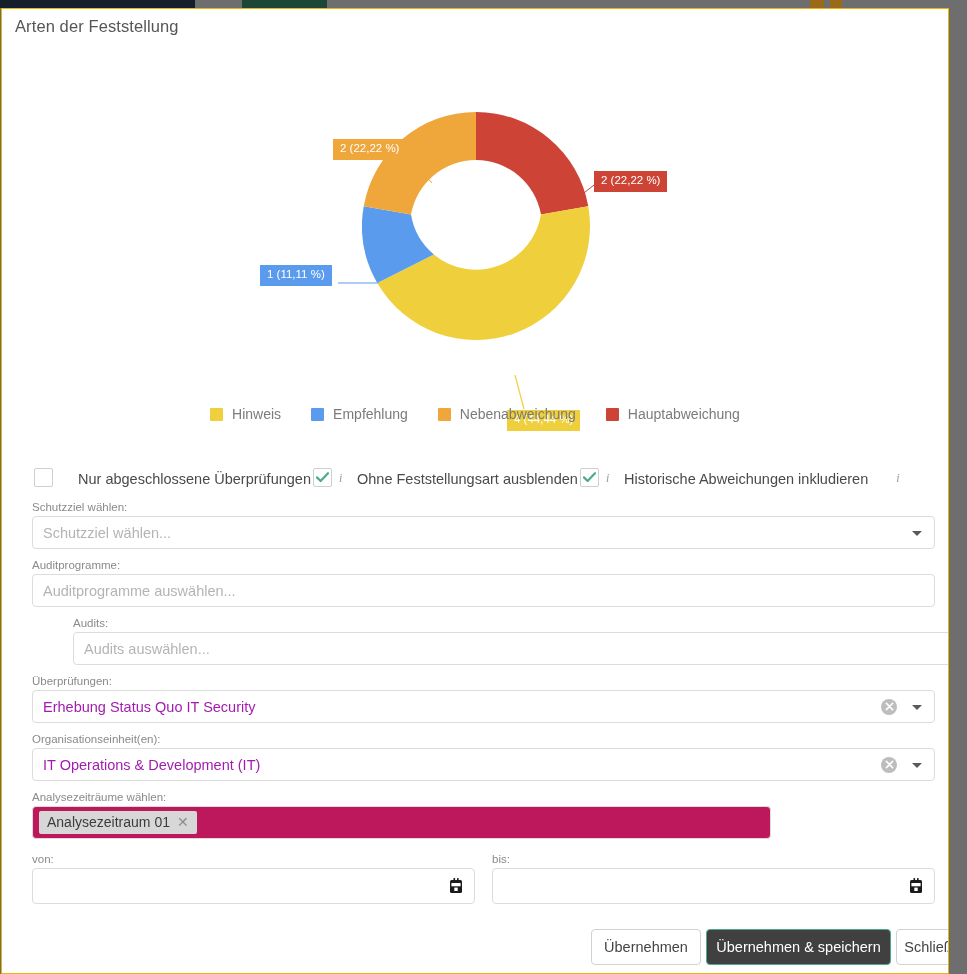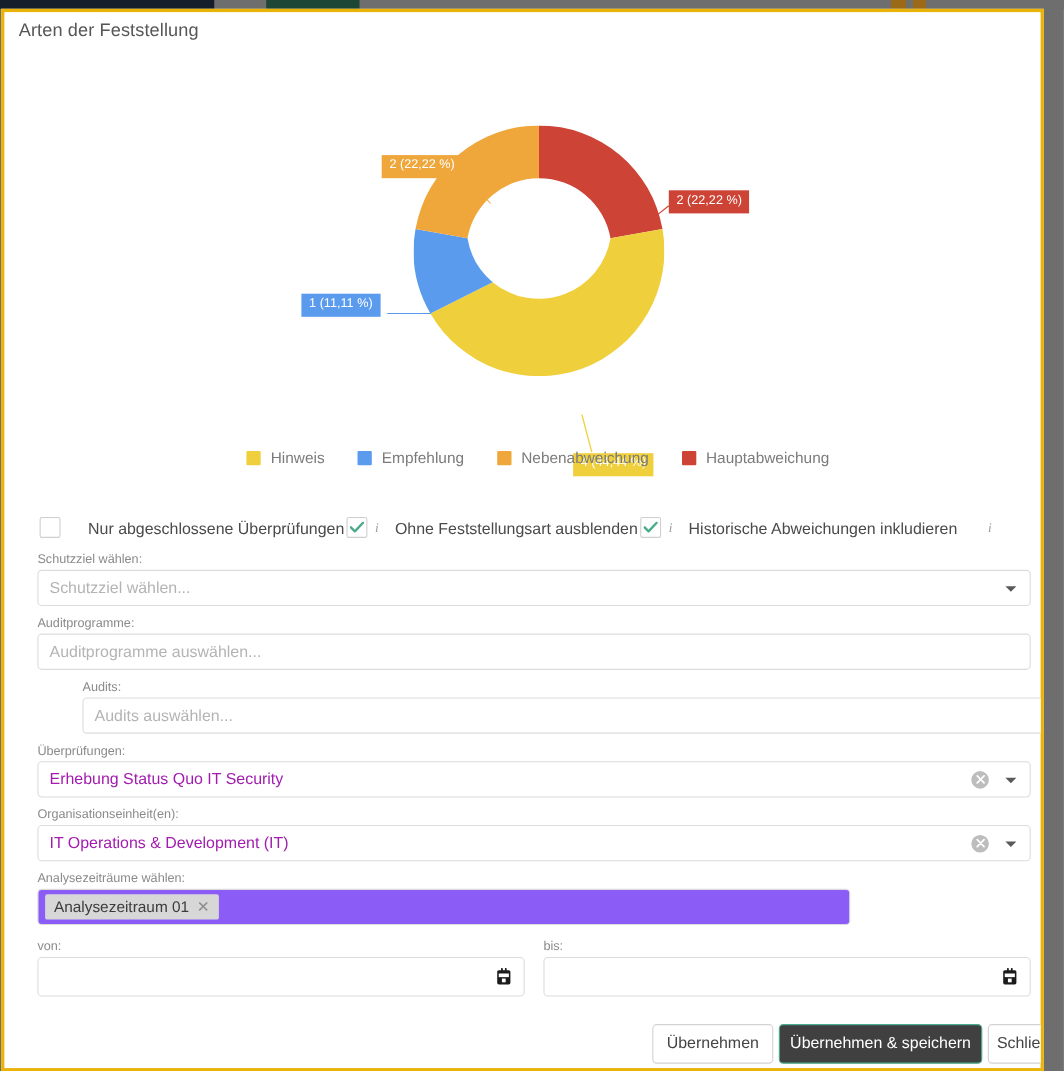--- a/index.html
+++ b/index.html
@@ -24,31 +24,31 @@
   .seg-amber1{ left: 810px; width: 14px; background: #9a6a18; }
   .seg-gray3 { left: 824px; width: 6px;  background: #6e6e6e; }
   .seg-amber2{ left: 830px; width: 12px; background: #9a6a18; }
   .seg-gray4 { left: 842px; width: 125px; background: #6e6e6e; }
 
   
   #modal {
     position: absolute; left: 1px; top: 8px;
     width: 948px; height: 966px;
     background: #ffffff;
-    border: 3px solid #eab308;
+    border: 1px solid #eab308;
     overflow: hidden;
   }
 
   #modal-title {
     position: absolute; left: 13px; top: 8px;
     font-size: 16.5px; color: #565656; letter-spacing: .1px;
   }
 
   
-  #chart-area { position: absolute; left: 12px; top: 52px; width: 946px; height: 380px; }
+  #chart-area { position: absolute; left: 0; top: 52px; width: 946px; height: 380px; }
 
   .donut-wrap { position: absolute; left: 360px; top: 51px; width: 228px; height: 228px; }
   .donut-wrap svg { display: block; }
 
   .pie-label {
     position: absolute; color: #ffffff; font-size: 11.5px;
     padding: 4px 7px 5px 7px; white-space: nowrap; line-height: 1;
   }
   #label-neben { left: 331px; top: 78px; background: #efa73b; }
   #label-haupt { left: 592px; top: 110px; background: #cd4436; }
@@ -111,21 +111,21 @@
   }
   .clearbtn {
     position: absolute; right: 37px; top: 50%; margin-top: -8px;
     width: 16px; height: 16px; border-radius: 50%; background: #bdbdbd;
     display: flex; align-items: center; justify-content: center;
   }
   .clearbtn svg { display: block; }
 
   .tagbox {
     position: relative; width: 739px; height: 33px;
-    border: 1px solid #dcdcdc; border-radius: 4px; background: #8b5cf6;
+    border: 1px solid #dcdcdc; border-radius: 4px; background: #be185d;
     display: flex; align-items: center; padding-left: 6px;
   }
   .tag {
     display: flex; align-items: center; gap: 7px;
     background: #d7d7d7; border-radius: 2px;
     padding: 3px 8px 4px 8px; font-size: 14px; color: #3c3c3c;
   }
   .tag-x { color: #8d8d8d; font-size: 14px; line-height: 1; }
 
   .date-field { position: absolute; width: 412px; }

